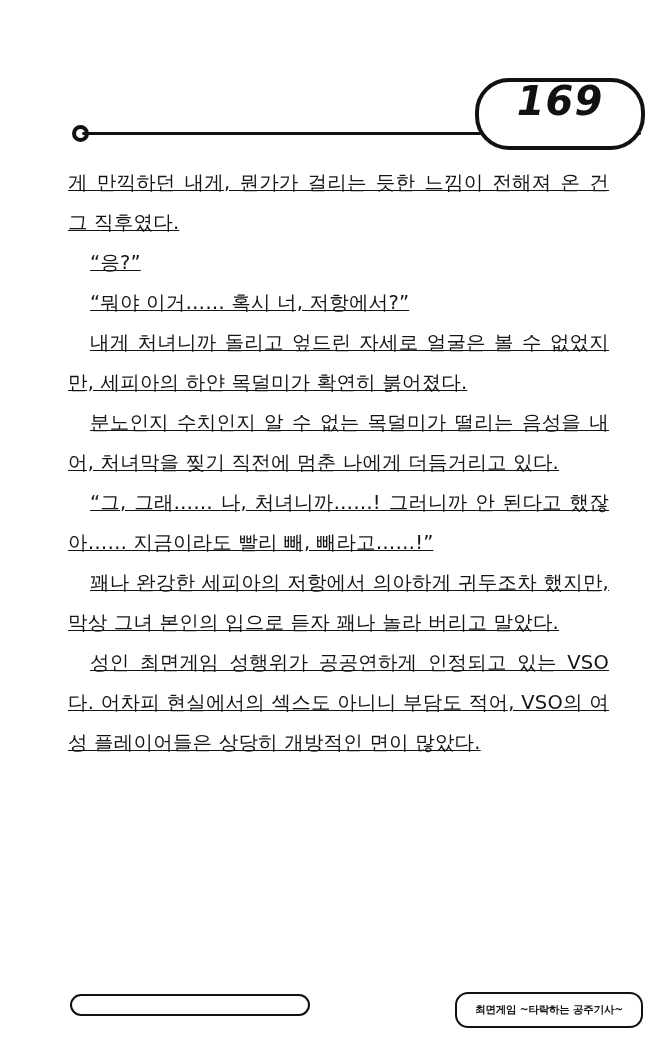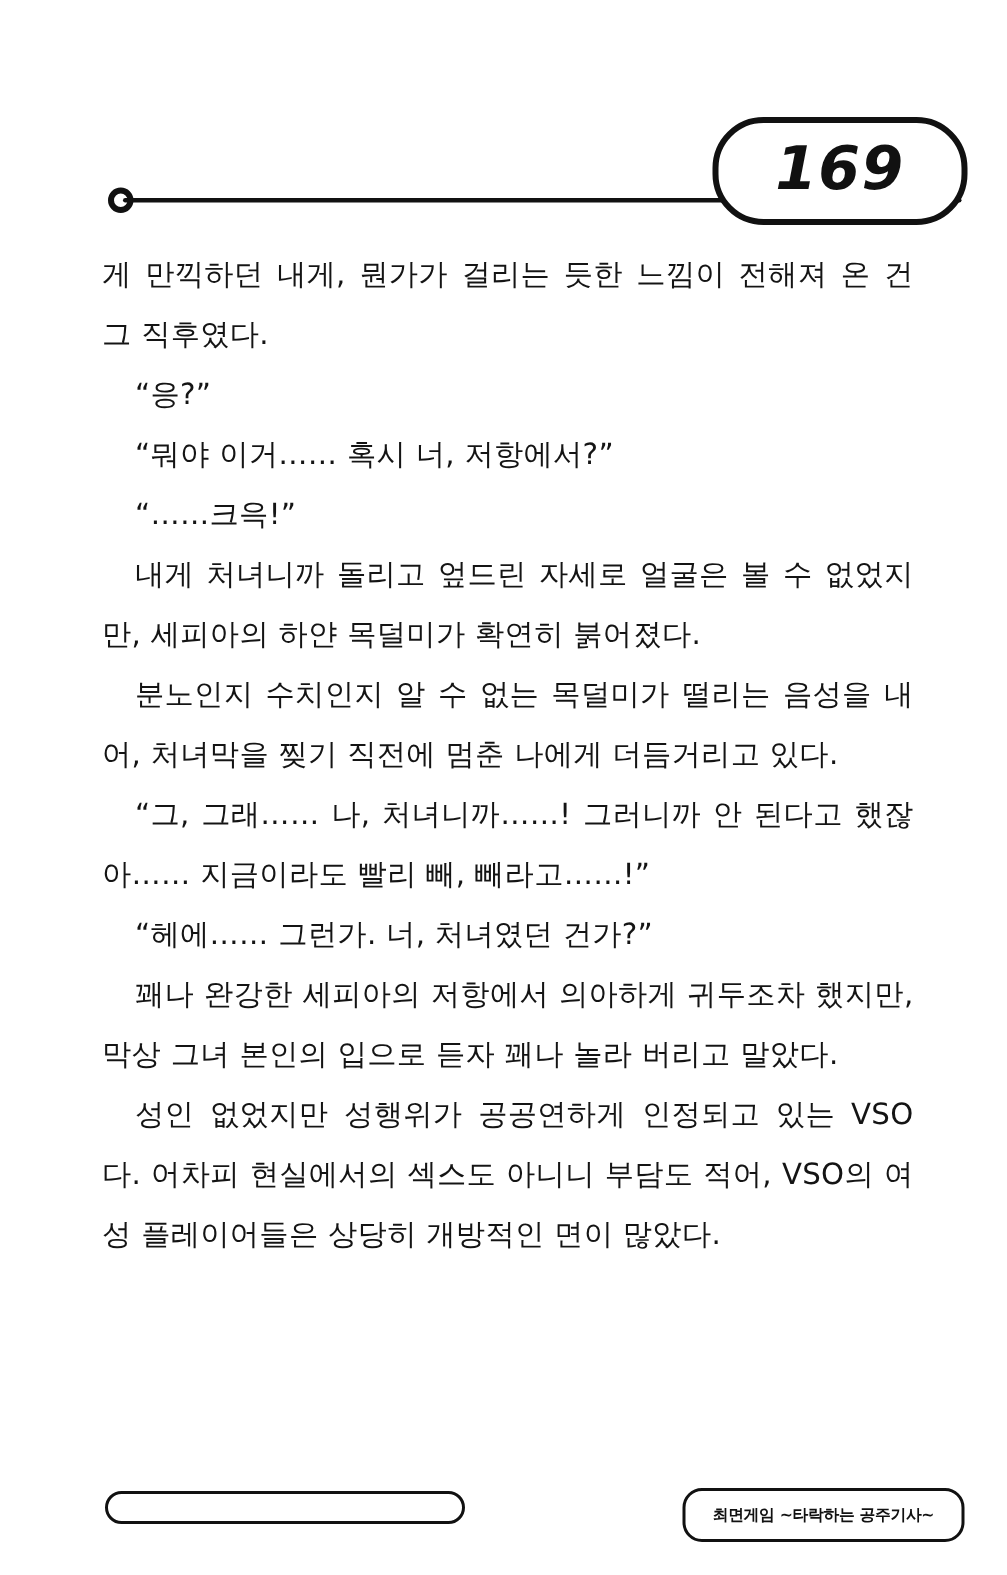--- a/index.html
+++ b/index.html
@@ -55,21 +55,21 @@
   .page-number-bubble {
     position: absolute;
     right: 26px;
     top: 0;
     width: 162px;
     height: 64px;
     border: 4px solid #111111;
     border-radius: 34px;
     background: #ffffff;
     display: flex;
-    align-items: center;
+    align-items: flex-start;
     justify-content: center;
   }
 
   .page-number {
     font-family: "DejaVu Sans", "Liberation Sans", sans-serif;
     font-style: italic;
     font-weight: bold;
     font-size: 40px;
     letter-spacing: 1px;
     color: #111111;
@@ -82,20 +82,21 @@
     position: absolute;
     left: 68px;
     right: 62px;
     top: 163px;
     font-size: 19.5px;
     line-height: 40px;
     text-align: justify;
     text-justify: inter-character;
     color: #141414;
     letter-spacing: 0.2px;
+    text-decoration: underline;
   }
 
   .body-text p {
     margin: 0;
     text-align: justify;
     text-justify: inter-character;
   }
 
   .body-text p.indent {
     text-indent: 22px;
@@ -160,27 +161,25 @@
     <div class="header-rule"></div>
     <div class="page-number-bubble">
       <span class="page-number">169</span>
     </div>
   </div>
 
   <div class="body-text">
     <p>게 만끽하던 내게, 뭔가가 걸리는 듯한 느낌이 전해져 온 건 그 직후였다.</p>
     <p class="indent last-line-left">“응?”</p>
     <p class="indent last-line-left">“뭐야 이거…… 혹시 너, 저항에서?”</p>
-    <p class="indent last-line-left">“……크윽!”</p>
     <p class="indent">내게 처녀니까 돌리고 엎드린 자세로 얼굴은 볼 수 없었지만, 세피아의 하얀 목덜미가 확연히 붉어졌다.</p>
     <p class="indent">분노인지 수치인지 알 수 없는 목덜미가 떨리는 음성을 내어, 처녀막을 찢기 직전에 멈춘 나에게 더듬거리고 있다.</p>
     <p class="indent">“그, 그래…… 나, 처녀니까……! 그러니까 안 된다고 했잖아…… 지금이라도 빨리 빼, 빼라고……!”</p>
-    <p class="indent last-line-left">“헤에…… 그런가. 너, 처녀였던 건가?”</p>
     <p class="indent">꽤나 완강한 세피아의 저항에서 의아하게 귀두조차 했지만, 막상 그녀 본인의 입으로 듣자 꽤나 놀라 버리고 말았다.</p>
-    <p class="indent">성인 없었지만 성행위가 공공연하게 인정되고 있는 VSO다. 어차피 현실에서의 섹스도 아니니 부담도 적어, VSO의 여성 플레이어들은 상당히 개방적인 면이 많았다.</p>
+    <p class="indent">성인 최면게임 성행위가 공공연하게 인정되고 있는 VSO다. 어차피 현실에서의 섹스도 아니니 부담도 적어, VSO의 여성 플레이어들은 상당히 개방적인 면이 많았다.</p>
   </div>
 
   <div class="footer">
     <div class="footer-box"></div>
     <div class="footer-tag">
       <span class="footer-tag-text">최면게임 ~타락하는 공주기사~</span>
     </div>
   </div>
 
 </div>

